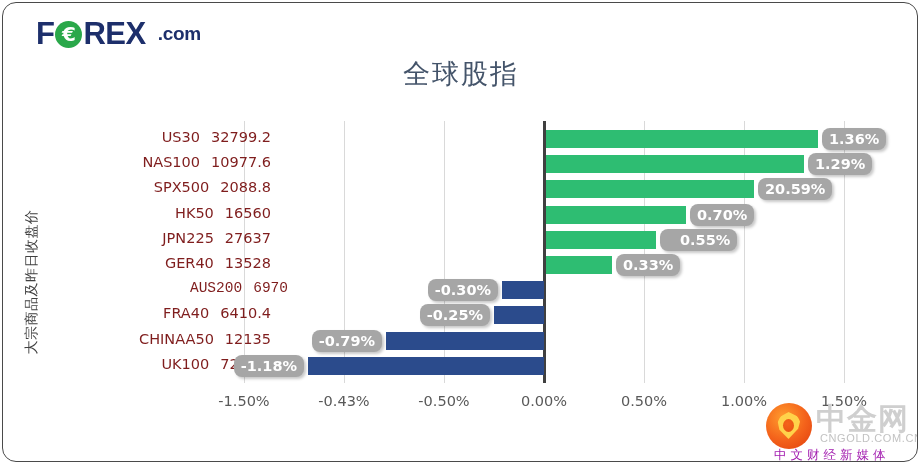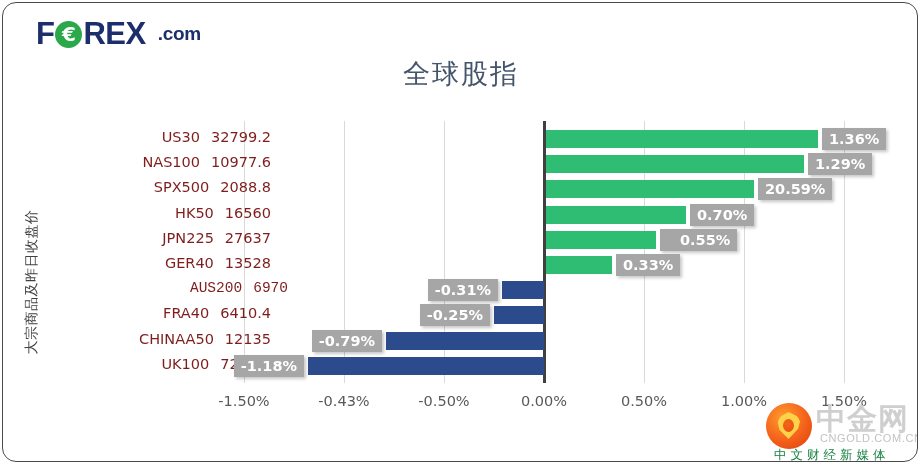--- a/index.html
+++ b/index.html
@@ -57,20 +57,21 @@
 
   .bar{position:absolute;height:18px;}
   .bar.pos{background:#2ebd72;}
   .bar.neg{background:#2b4b8c;}
 
   .dlabel{
     position:absolute;height:22px;line-height:22px;padding:0 7px;
     background:#a6a6a6;color:#ffffff;font-size:14.5px;font-weight:bold;
     white-space:nowrap;box-shadow:2px 2px 3px rgba(0,0,0,0.22);
     font-family:"DejaVu Sans","Liberation Sans",sans-serif;
+    border-radius:8px;
   }
 
   .xtick{
     position:absolute;top:390px;width:120px;text-align:center;
     font-size:14.5px;color:#595959;
     font-family:"DejaVu Sans","Liberation Sans",sans-serif;
   }
 
   
   .wm{position:absolute;left:757px;top:398px;width:163px;height:66px;}
@@ -89,21 +90,21 @@
   }
   .wm .cn{
     position:absolute;left:56px;top:-2px;font-size:30px;font-weight:bold;color:#cfcfcf;
     letter-spacing:1px;font-family:"DejaVu Sans",sans-serif;white-space:nowrap;
   }
   .wm .url{
     position:absolute;left:60px;top:31px;font-size:11px;color:#c2c2c2;letter-spacing:0.6px;
     font-family:"Liberation Sans",sans-serif;white-space:nowrap;
   }
   .wm .tag{
-    position:absolute;left:14px;top:46px;font-size:12.5px;color:#15803d;letter-spacing:4px;
+    position:absolute;left:14px;top:46px;font-size:12.5px;color:#a21caf;letter-spacing:4px;
     font-family:"DejaVu Sans",sans-serif;white-space:nowrap;
   }
 </style>
 </head>
 <body>
 
 <div class="card">
 
   <div class="logo">
     <span class="lw">F</span>
@@ -146,21 +147,21 @@
       <div class="bar pos" style="top: 202.6px; width: 140px; left: 543px;"></div>
       <div class="dlabel" style="top: 200.6px; left: 687px;">0.70%</div>
       <div class="cat-label" style="top: 226.8px; right: 648px;"><span class="code">JPN225</span><span class="close">27637</span></div>
       <div class="bar pos" style="top: 227.8px; width: 110px; left: 543px;"></div>
       <div class="dlabel" style="top: 225.8px; left: 657px; padding-left: 20px;">0.55%</div>
       <div class="cat-label" style="top: 252px; right: 648px;"><span class="code">GER40</span><span class="close">13528</span></div>
       <div class="bar pos" style="top: 253px; width: 66px; left: 543px;"></div>
       <div class="dlabel" style="top: 251px; left: 613px;">0.33%</div>
       <div class="cat-label" style="top: 277.2px; right: 631px; font-family: Liberation Mono, monospace;"><span class="code">AUS200</span><span class="close">6970</span></div>
       <div class="bar neg" style="top: 278.2px; width: 42px; left: 499px;"></div>
-      <div class="dlabel" style="top: 276.2px; right: 421px;">-0.31%</div>
+      <div class="dlabel" style="top: 276.2px; right: 421px;">-0.30%</div>
       <div class="cat-label" style="top: 302.4px; right: 648px;"><span class="code">FRA40</span><span class="close">6410.4</span></div>
       <div class="bar neg" style="top: 303.4px; width: 50px; left: 491px;"></div>
       <div class="dlabel" style="top: 301.4px; right: 429px;">-0.25%</div>
       <div class="cat-label" style="top: 327.6px; right: 648px;"><span class="code">CHINAA50</span><span class="close">12135</span></div>
       <div class="bar neg" style="top: 328.6px; width: 158px; left: 383px;"></div>
       <div class="dlabel" style="top: 326.6px; right: 537px;">-0.79%</div>
       <div class="cat-label" style="top: 352.8px; right: 648px;"><span class="code">UK100</span><span class="close">7256.2</span></div>
       <div class="bar neg" style="top: 353.8px; width: 236px; left: 305px;"></div>
       <div class="dlabel" style="top: 351.8px; right: 615px;">-1.18%</div>
     </div>

